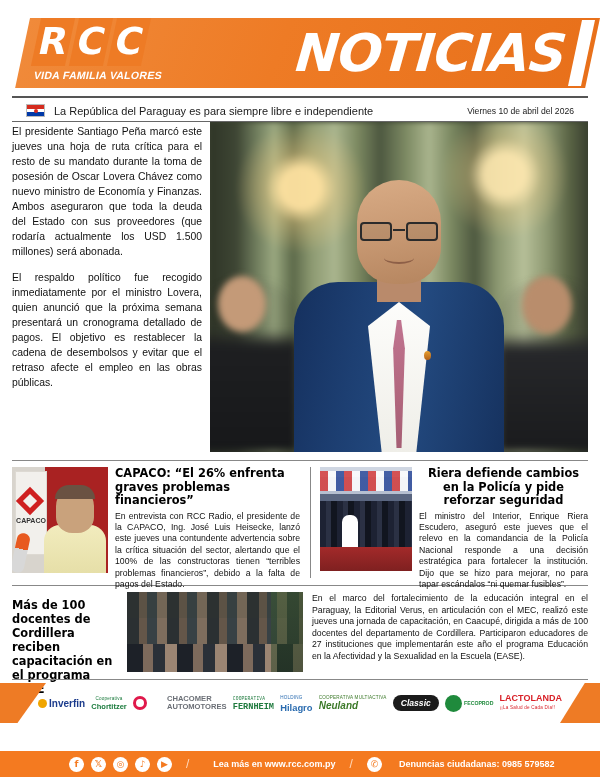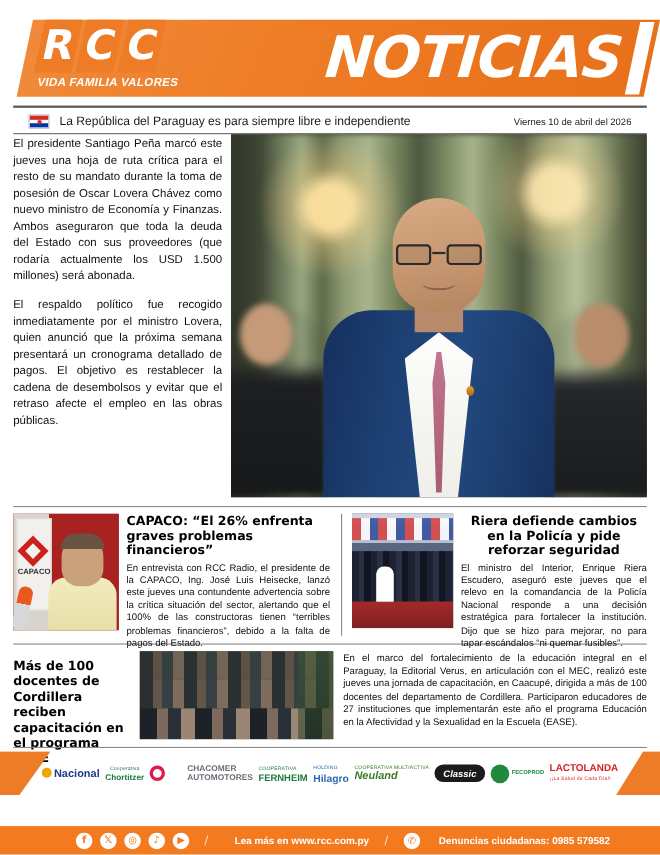--- a/index.html
+++ b/index.html
@@ -396,21 +396,21 @@
   }
   .logo { display: flex; align-items: center; justify-content: center; height: 26px; }
   .logo-txt { font-family: "Liberation Sans", sans-serif; font-weight: 700; white-space: nowrap; }
 
   .lg-inverfin { color:#1b3b8c; font-size:10px; }
   .lg-inverfin .dot { display:inline-block; width:9px; height:9px; border-radius:50%; background:#f0a500; margin-right:2px; vertical-align:-1px; }
   .lg-chort { color:#1a7a3c; font-size:7.5px; text-align:center; line-height:8px; }
   .lg-recon { background:#f5d700; color:#1b3b8c; font-size:7.6px; padding:3px 5px; border:1px solid #1b3b8c; }
   .lg-chaco { color:#6b6f76; font-size:7.6px; line-height:8.4px; display:flex; align-items:center; gap:20px; }
   .lg-chaco .ring { width:14px; height:14px; border-radius:50%; border:3.2px solid #e0194b; }
-  .lg-fern { color:#1f7a3e; font-size:8.6px; line-height:9px; }
+  .lg-fern { color:#1f7a3e; font-size:8.6px; line-height:9px;font-family:Liberation Mono, monospace; }
   .lg-hilagro { color:#2b6cb0; font-size:9.4px; line-height:9.6px; }
   .lg-neuland { color:#3d7a2a; font-size:10px; font-style:italic; }
   .lg-classic { background:#1b1b1b; color:#ffffff; font-size:8.6px; font-style:italic; padding:3px 8px; border-radius:11px; }
   .lg-lacto { color:#d81f26; font-size:9px; line-height:9.4px; }
   .lg-fecoprod { display:flex; align-items:center; gap:2px; }
   .lg-fecoprod .badge { width:17px; height:17px; border-radius:50%; background:#1f8a3c; }
   .tiny { font-size:4.6px; font-weight:400; letter-spacing:.2px; display:block; }
 
   
   .footer {
@@ -543,21 +543,21 @@
       <div class="ease-green"></div>
     </div>
     <div class="ease-text">En el marco del fortalecimiento de la educación integral en el Paraguay, la Editorial Verus, en articulación con el MEC, realizó este jueves una jornada de capacitación, en Caacupé, dirigida a más de 100 docentes del departamento de Cordillera. Participaron educadores de 27 instituciones que implementarán este año el programa Educación en la Afectividad y la Sexualidad en la Escuela (EASE).</div>
   </div>
 
   <div class="sponsor-wrap">
     <div class="sponsor-shape-l"></div>
     <div class="sponsor-shape-r"></div>
     <div class="sponsor-row">
       <div class="logo">
-        <span class="logo-txt lg-inverfin"><span class="dot"></span><span>Nacional</span></span>
+        <span class="logo-txt lg-inverfin"><span class="dot"></span><span>Inverfin</span></span>
       </div>
       <div class="logo">
         <span class="logo-txt lg-chort">
           <span class="tiny">Cooperativa</span>
           <span>Chortitzer</span>
         </span>
       </div>
       <div class="logo">
         <span class="lg-chaco">
           <span class="ring"></span>

